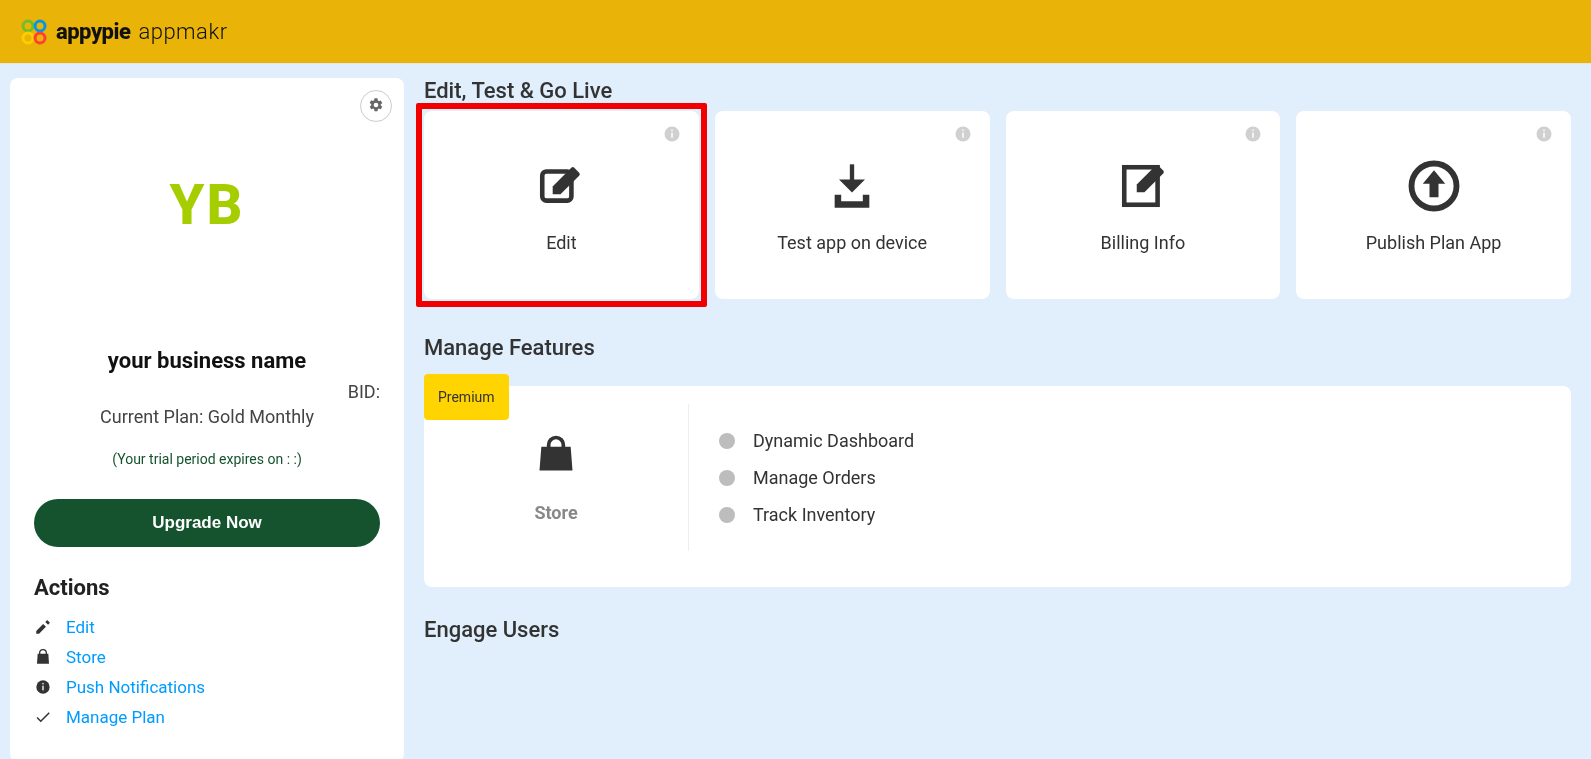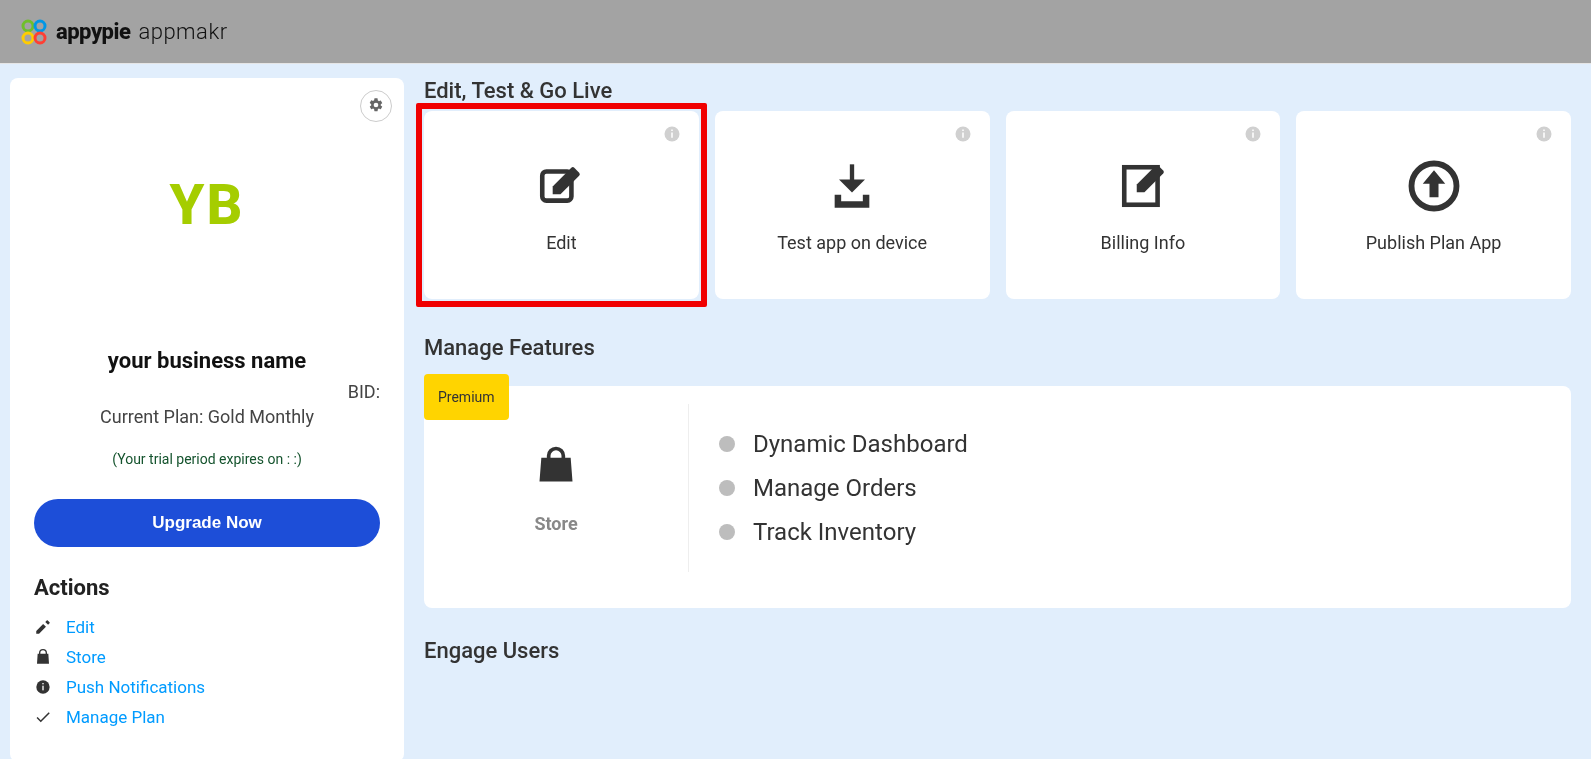--- a/index.html
+++ b/index.html
@@ -1,34 +1,34 @@
 <!DOCTYPE html>
 <html><head>
 <meta charset="utf-8">
 <style>
   * { box-sizing: border-box; margin: 0; padding: 0; }
   body { font-family: -apple-system, BlinkMacSystemFont, "Segoe UI", Roboto, Arial, sans-serif; background: #fff; color: #222; }
-  .topbar { height: 64px; display: flex; align-items: center; padding: 0 20px; border-bottom: 1px solid #e5e5e5; background: #a3a3a3; }
+  .topbar { height: 64px; display: flex; align-items: center; padding: 0 20px; border-bottom: 1px solid #e5e5e5; background: #eab308; }
   .logo { display: flex; align-items: center; gap: 4px; }
   .logo-mark { position: relative; width: 28px; height: 28px; }
   .logo-text { font-size: 22px; font-weight: 800; color: #111; margin-left: 4px; letter-spacing: -0.5px; }
   .logo-sub { font-size: 22px; font-weight: 300; color: #111; margin-left: 4px; letter-spacing: 0.5px; }
 
   .page { display: flex; background: #e1eefc; min-height: calc(100vh - 64px); padding-top: 4px; }
 
   .sidebar-wrap { background: #e1eefc; padding: 10px; flex: 0 0 414px; }
   .sidebar { background: #fff; border-radius: 8px; padding: 24px 24px 30px; position: relative; min-height: 620px; }
   .gear-btn { position: absolute; top: 12px; right: 12px; width: 32px; height: 32px; border: 1px solid #ccc; border-radius: 50%; background: #fff; display: flex; align-items: center; justify-content: center; cursor: pointer; }
   .gear-btn svg { width: 16px; height: 16px; fill: #666; }
   .app-logo { text-align: center; margin-top: 70px; font-size: 56px; font-weight: 800; color: #a5cd00; letter-spacing: 2px; }
   .app-name { text-align: center; font-size: 22px; font-weight: 700; margin-top: 110px; color: #111; }
   .app-bid { text-align: right; font-size: 18px; color: #444; margin-top: 8px; }
   .app-plan { text-align: center; font-size: 18px; color: #444; margin-top: 4px; }
   .app-trial { text-align: center; font-size: 14px; color: #14532d; margin-top: 24px; }
-  .upgrade-btn { width: 100%; background: #1d4ed8; color: #fff; border: none; padding: 14px; border-radius: 30px; font-size: 17px; font-weight: 600; margin-top: 32px; cursor: pointer; }
+  .upgrade-btn { width: 100%; background: #14532d; color: #fff; border: none; padding: 14px; border-radius: 30px; font-size: 17px; font-weight: 600; margin-top: 32px; cursor: pointer; }
   .sidebar h3 { font-size: 22px; font-weight: 700; margin-top: 28px; }
   .actions-list { list-style: none; margin-top: 12px; }
   .actions-list li { display: flex; align-items: center; gap: 14px; padding: 5px 0; }
   .actions-list li a { color: #009bff; text-decoration: none; font-size: 17px; }
   .action-icon { width: 18px; height: 18px; fill: #333; display: inline-flex; align-items: center; justify-content: center; }
 
   .main { flex: 1; padding: 10px 20px 20px 10px; }
   .section-title { font-size: 22px; font-weight: 500; color: #333; margin-bottom: 8px; }
   .cards-row { display: flex; gap: 16px; margin-bottom: 36px; }
   .card-wrap { flex: 1; position: relative; }
@@ -38,21 +38,21 @@
   .card .card-icon { width: 56px; height: 56px; fill: #333; margin-bottom: 18px; display: flex; align-items: center; justify-content: center; }
   .card .card-label { font-size: 18px; color: #333; }
 
   .features-panel { background: #fff; border-radius: 8px; padding: 18px 0 36px; position: relative; display: flex; }
   .premium-badge { position: absolute; top: -12px; left: 0; background: #ffd400; color: #333; font-size: 14px; padding: 15px 14px; border-radius: 4px; }
   .feature-left { width: 265px; display: flex; flex-direction: column; align-items: center; justify-content: center; border-right: 1px solid #eee; padding: 20px 0; }
   .feature-left svg { width: 44px; height: 44px; fill: #333; }
   .feature-left .feature-name { margin-top: 22px; font-size: 18px; font-weight: 700; color: #888; }
   .feature-right { flex: 1; padding: 18px 30px; }
   .feature-right ul { list-style: none; }
-  .feature-right li { display: flex; align-items: center; gap: 18px; padding: 8px 0; font-size: 24px; color: #333; }
+  .feature-right li { display: flex; align-items: center; gap: 18px; padding: 8px 0; font-size: 18px; color: #333; }
   .bullet { width: 16px; height: 16px; border-radius: 50%; background: #bdbdbd; display: inline-block; }
 </style>
 </head>
 <body>
 
 <svg width="0" height="0" style="position:absolute">
   <defs>
     <g id="i-edit">
         <path d="M3 17.25V21h3.75L17.81 9.94l-3.75-3.75L3 17.25zM20.71 7.04a1 1 0 0 0 0-1.41l-2.34-2.34a1 1 0 0 0-1.41 0l-1.83 1.83 3.75 3.75 1.83-1.83z"></path>
       </g>

